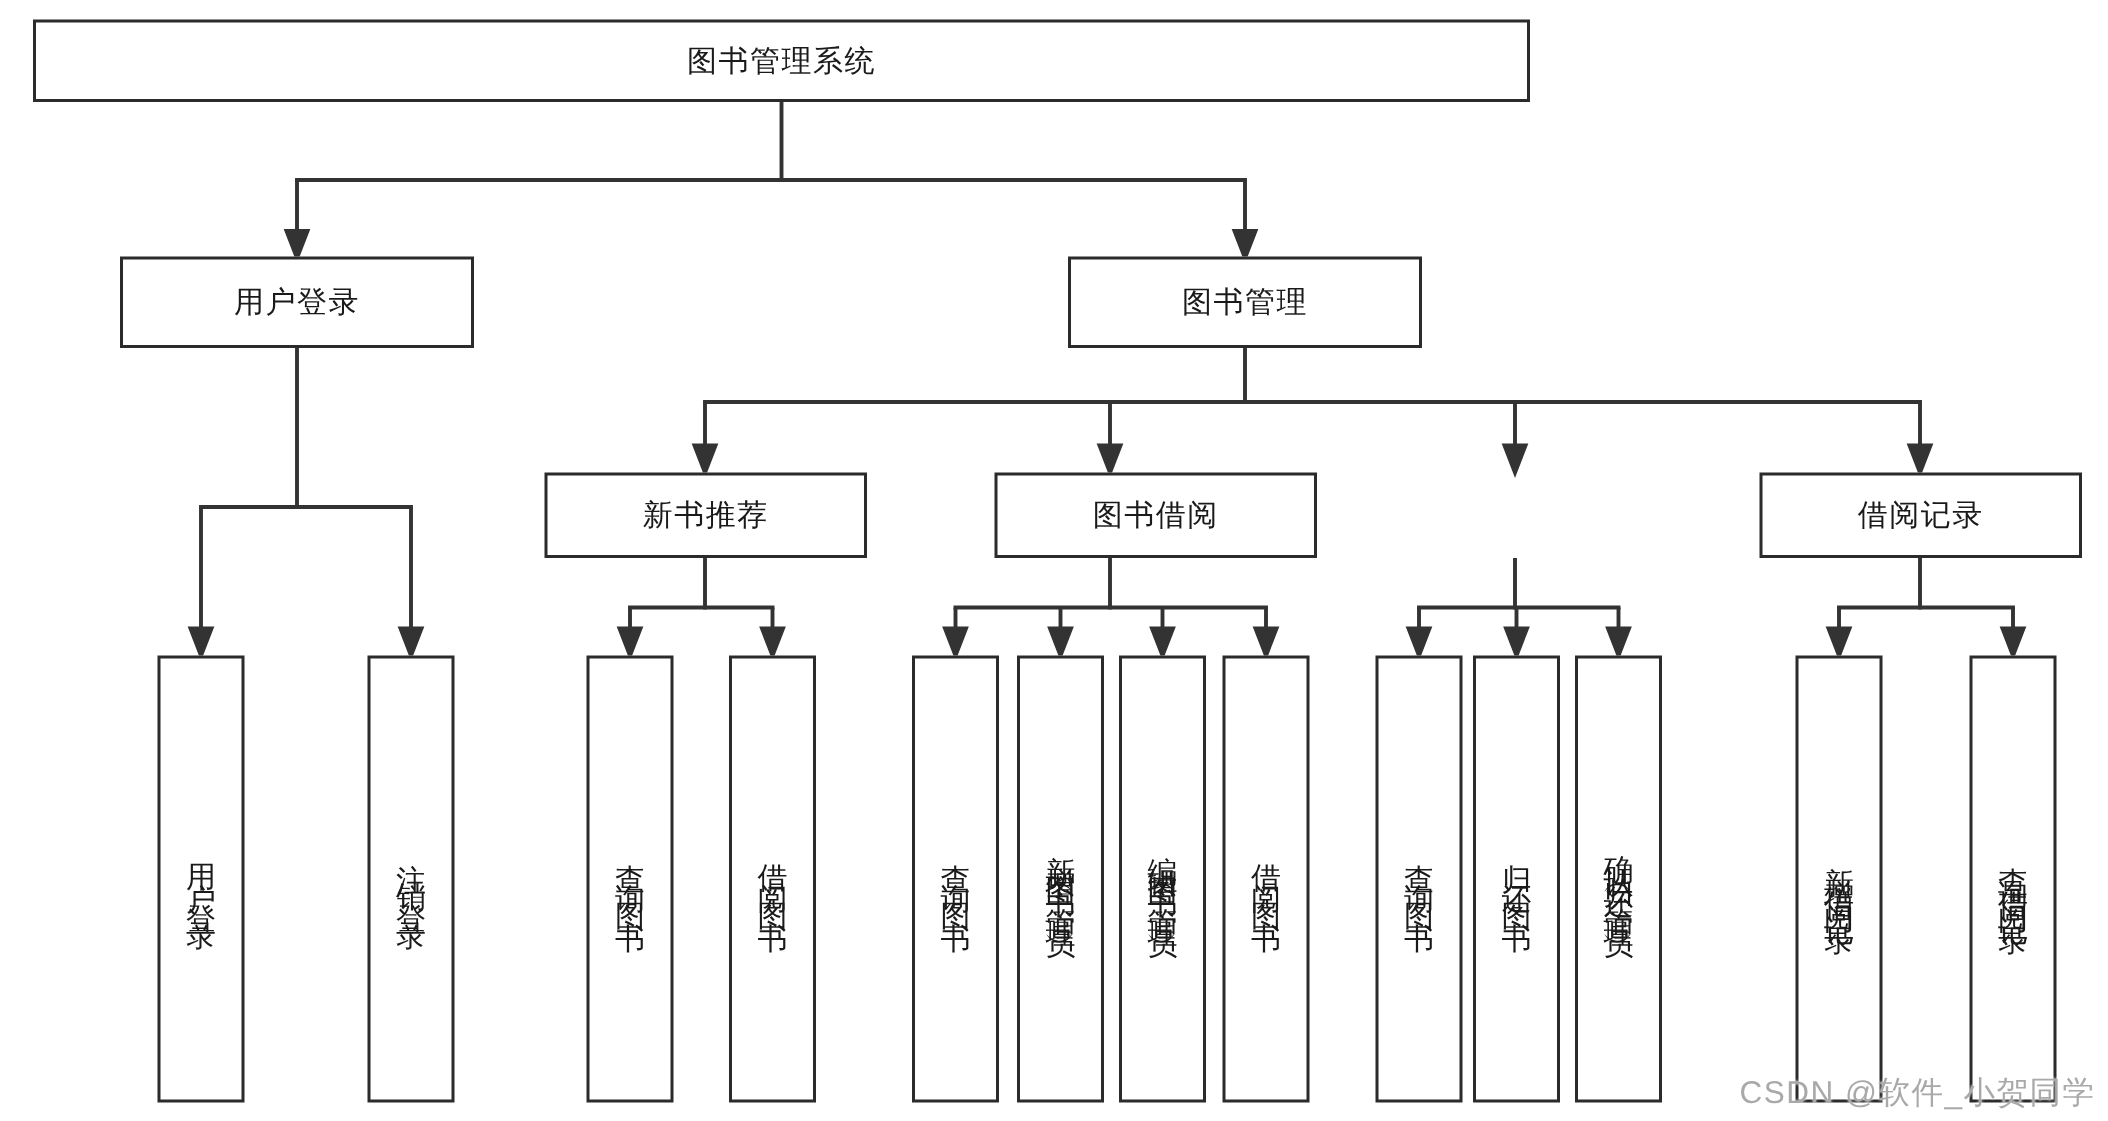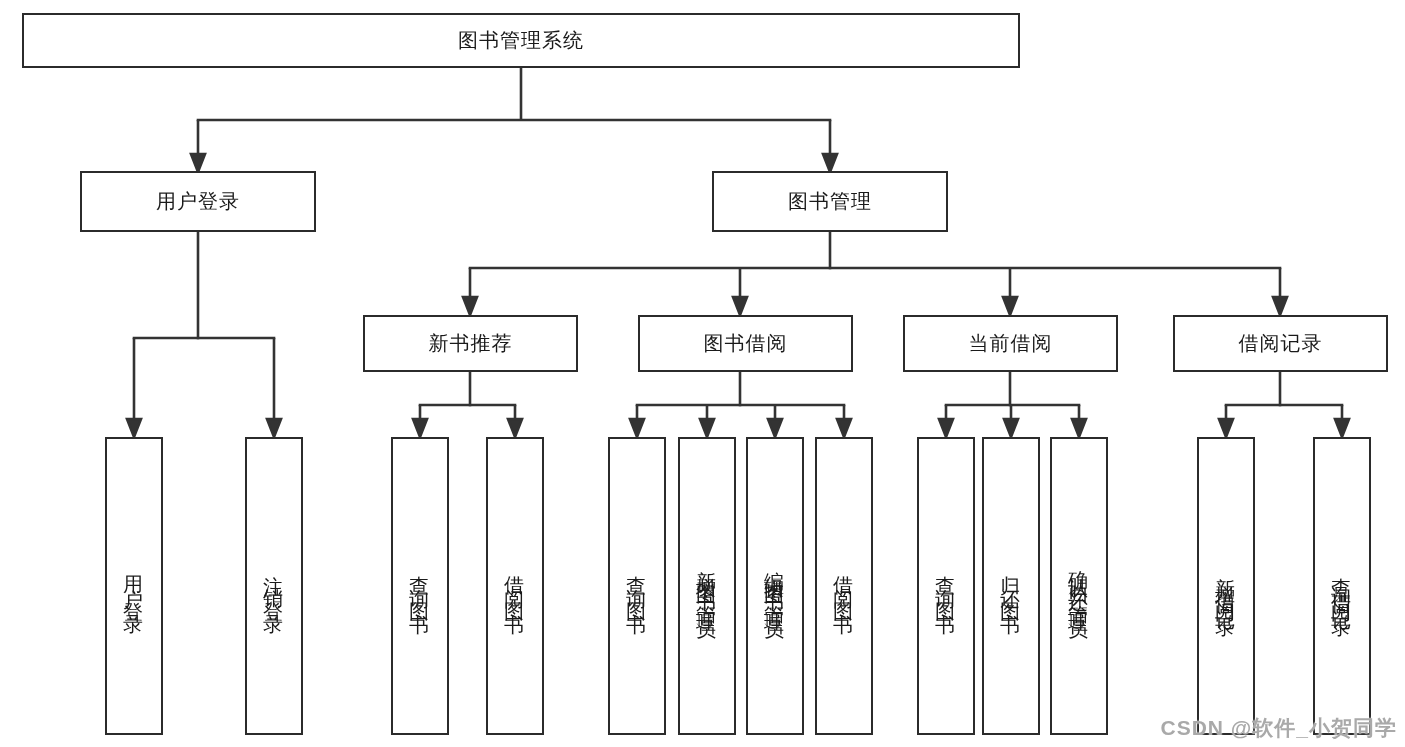--- a/index.html
+++ b/index.html
@@ -32,21 +32,21 @@
     font-size: 20px;
     letter-spacing: 1px;
     color: #1a1a1a;
     z-index: 2;
   }
   .box.root   { left: 22px;  top: 13px;  width: 998px; height: 55px; }
   .box.l2a    { left: 80px;  top: 171px; width: 236px; height: 61px; }
   .box.l2b    { left: 712px; top: 171px; width: 236px; height: 61px; }
   .box.l3     { top: 315px; width: 215px; height: 57px; }
   .box.l3.p0  { left: 363px; }
-  .box.l3.p1  { left: 638px; }
+  .box.l3.p1  { left: 663px; }
   .box.l3.p2  { left: 903px; }
   .box.l3.p3  { left: 1173px; }
   .box.leaf   { top: 437px; width: 58px; height: 298px; }
   .leaf span {
     writing-mode: vertical-rl;
     text-orientation: mixed;
     white-space: nowrap;
     font-size: 20px;
   }
   .leaf.v4 span { letter-spacing: 13px; }
@@ -68,21 +68,20 @@
   .watermark {
     position: absolute;
     right: 8px;
     bottom: 5px;
     font-size: 21px;
     color: #a9a9a9;
     text-shadow: 0 0 2px #ffffff;
     letter-spacing: 1px;
     z-index: 5;
     white-space: nowrap;
-    font-weight: bold;
   }
 </style>
 </head>
 <body>
 
 <div class="canvas">
 
   <svg class="connectors" viewBox="0 0 1405 747" xmlns="http://www.w3.org/2000/svg">
     <g stroke="#333333" stroke-width="2.6" fill="#333333">
 
@@ -171,23 +170,20 @@
   <div class="box l3 p0">
     <span>新书推荐</span>
   </div>
 
   <div class="box l2b">
     <span>图书管理</span>
   </div>
   <div class="box l3 p1">
     <span>图书借阅</span>
   </div>
-  <div class="box l3 p2">
-    <span>当前借阅</span>
-  </div>
   <div class="box l3 p3">
     <span>借阅记录</span>
   </div>
 
   <div class="box leaf v4 lf0">
     <span>用户登录</span>
   </div>
   <div class="box leaf v4 lf1">
     <span>注销登录</span>
   </div>

